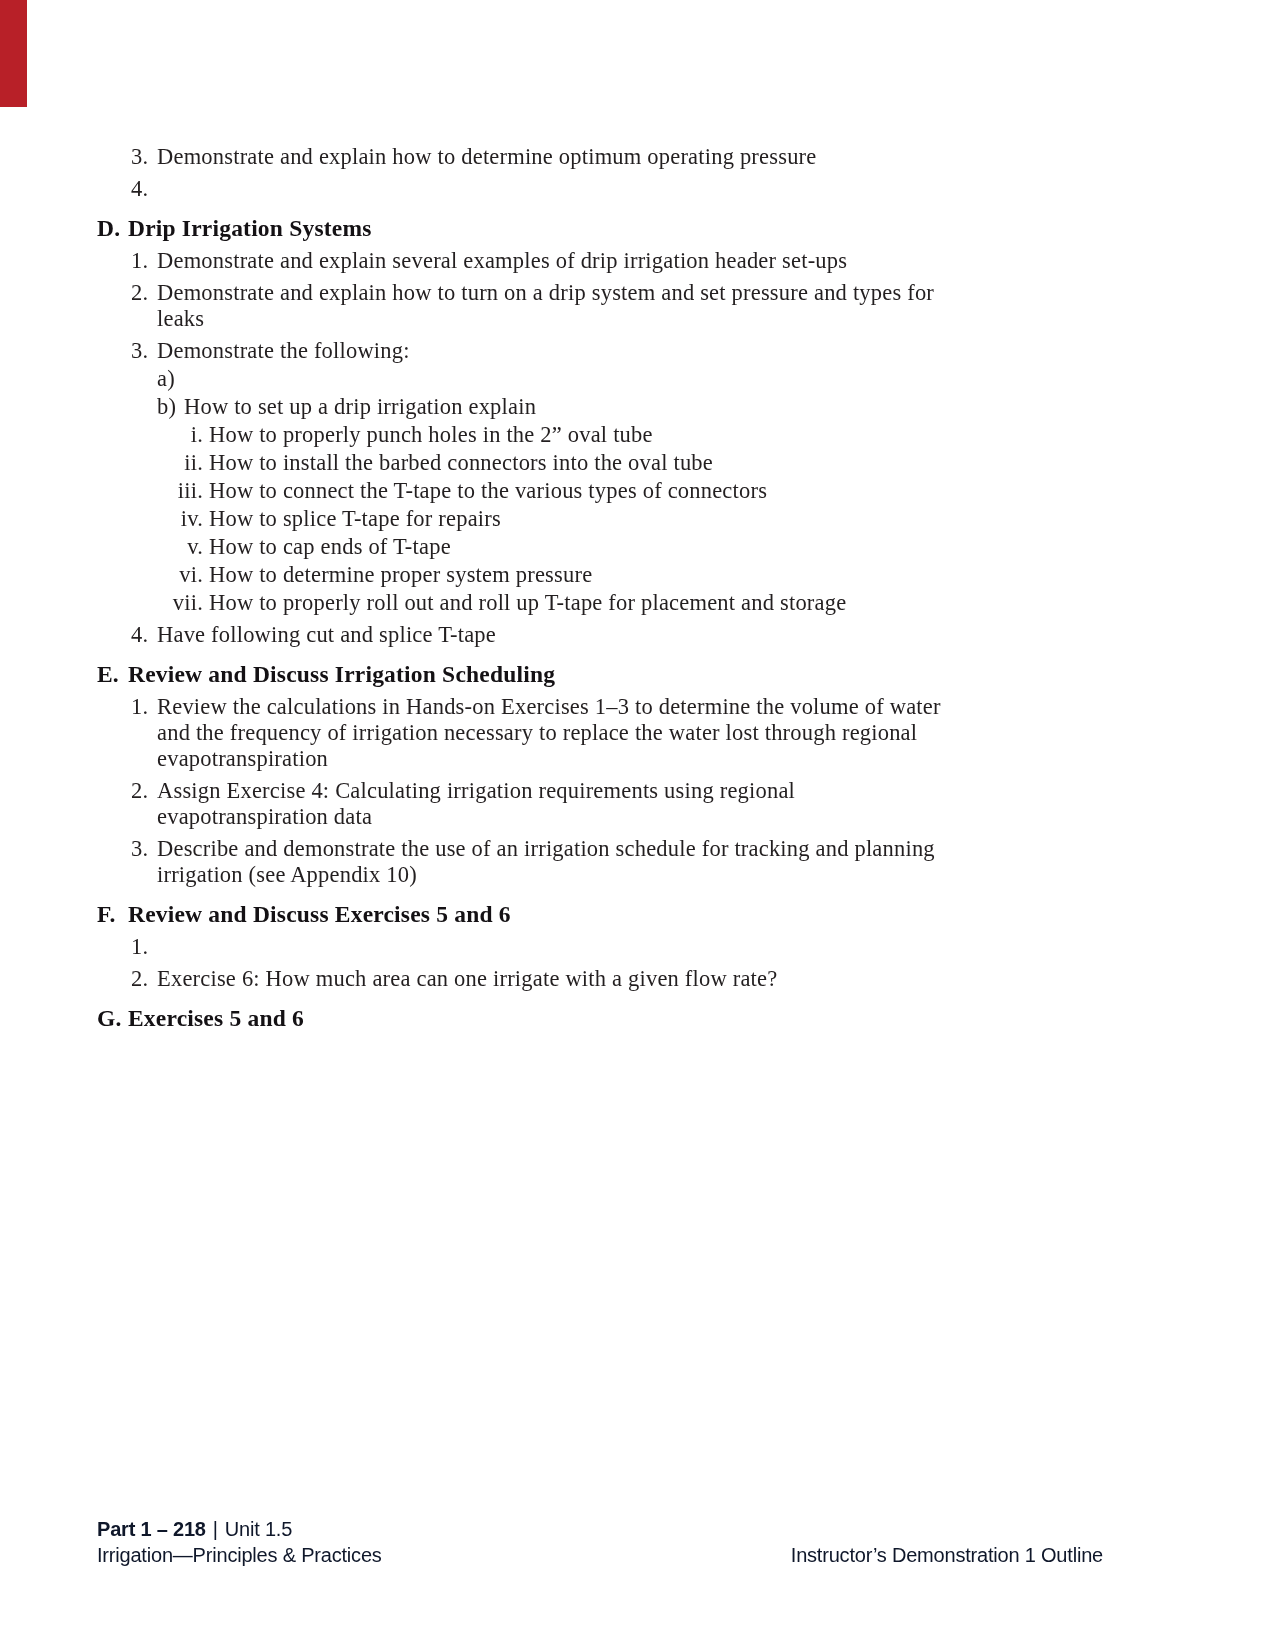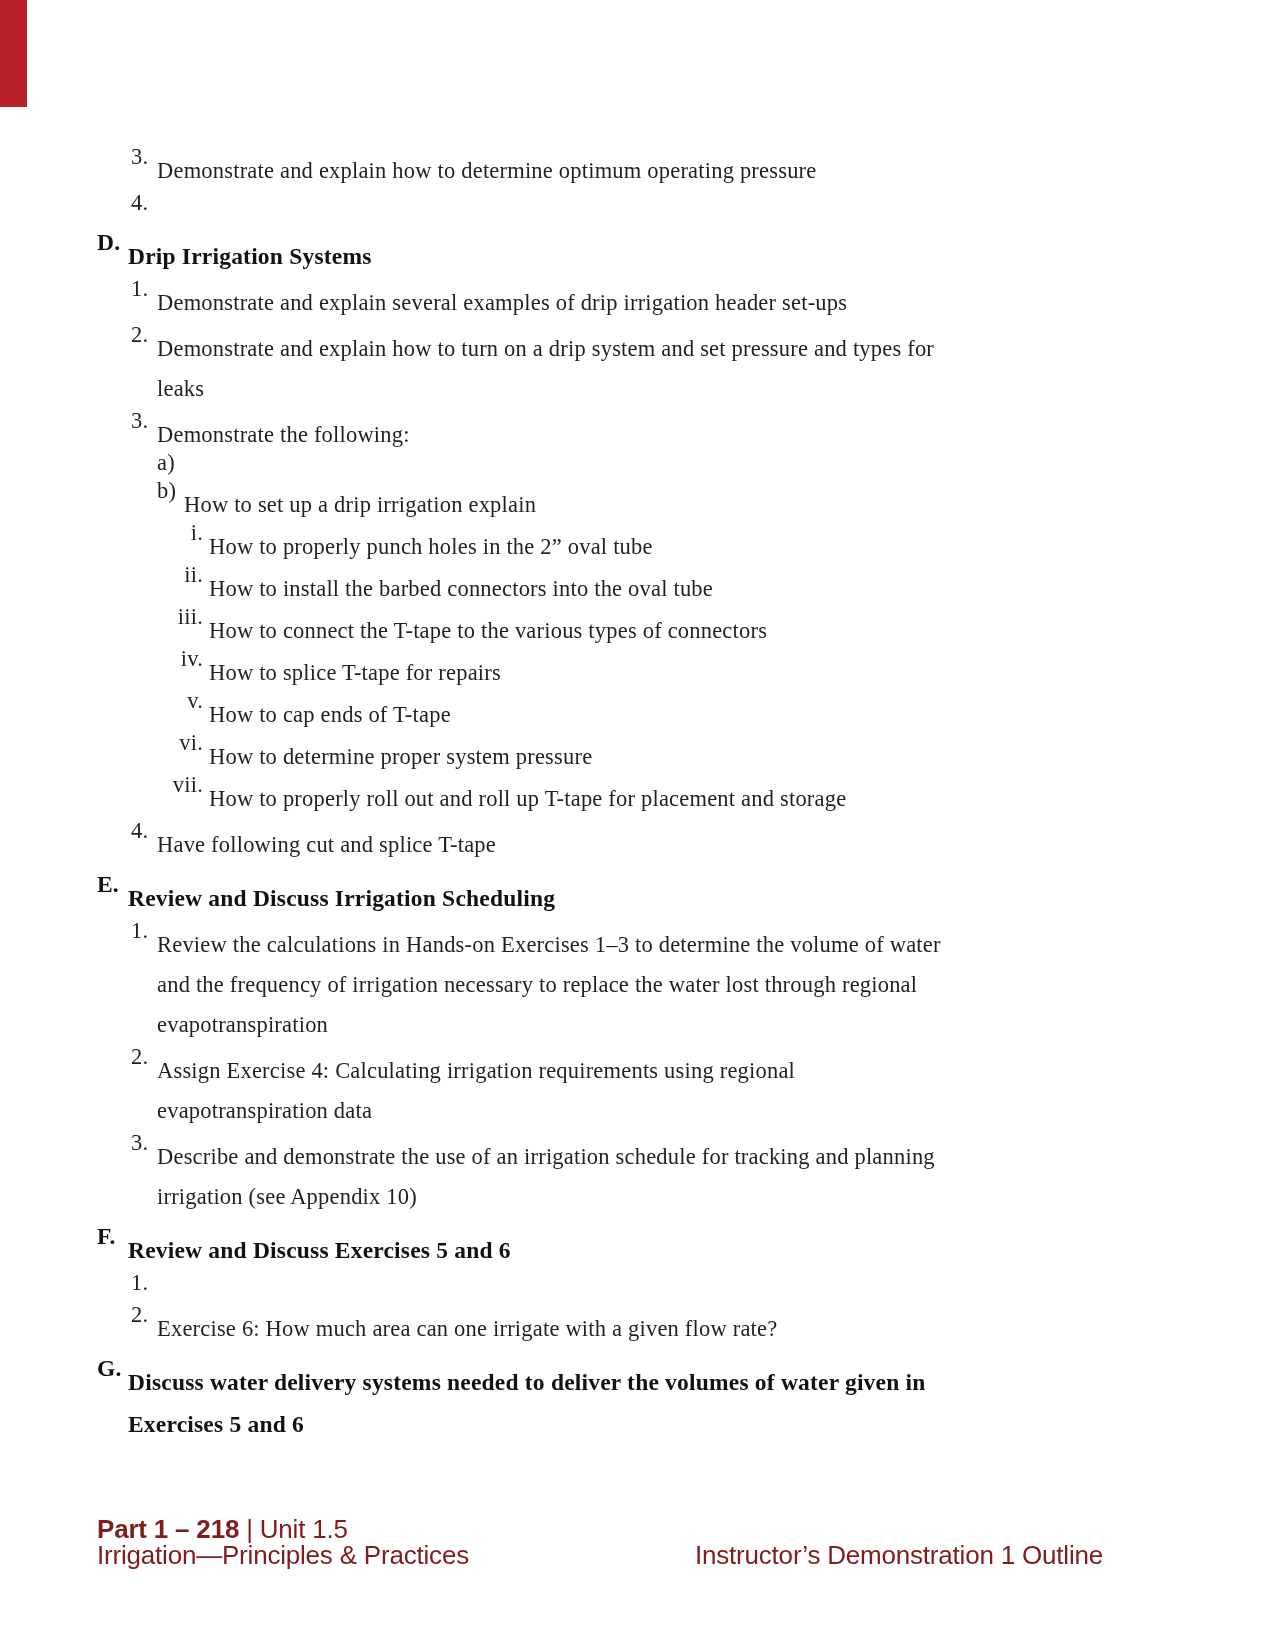--- a/index.html
+++ b/index.html
@@ -17,21 +17,21 @@
   }
   .content {
     position:absolute; left:0; top:0; right:0;
     padding-top:144px;
     font-size:22.5px; line-height:26px;
     color:#231f20;
     letter-spacing:0.2px;
   }
   .content > .item:first-child { margin-top:0; }
   .item { display:flex; }
-  .line { display:block; white-space:pre;margin-top:14px; }
+  .line { display:block; white-space:pre; }
   .itext { display:block; }
   .lvl-num   { padding-left:131px; margin-top:6px; }
   .lvl-num   > .marker { flex:0 0 26px; }
   .lvl-alpha { padding-left:157px; margin-top:2px; }
   .lvl-alpha > .marker { flex:0 0 27px; }
   .lvl-roman { padding-left:157px; margin-top:2px; }
   .lvl-roman > .marker { flex:0 0 46px; text-align:right; margin-right:6px; }
   .section { margin:0; }
   .heading {
     display:flex;
@@ -42,22 +42,22 @@
     color:#141114;
     letter-spacing:0.2px;
   }
   .h-letter { flex:0 0 31px; }
   .h-title  { display:block; }
   .footer {
     position:absolute;
     left:97px; right:172px; top:1516px;
     display:flex; justify-content:space-between; align-items:flex-end;
     font-family:"Liberation Sans", sans-serif;
-    font-size:26px; line-height:26px;
-    color:#7f1d1d;
+    font-size:20px; line-height:26px;
+    color:#0f172a;
     letter-spacing:-0.2px;
   }
   .footer-line { white-space:pre; }
   .fb   { font-weight:700; }
   .fsep { padding:0 7px; font-weight:400; }
   .footer-right { white-space:pre; }
 </style>
 </head>
 <body>
 
@@ -203,21 +203,20 @@
           <span class="marker">2.</span>
           <span class="itext">
             <span class="line">Exercise 6: How much area can one irrigate with a given flow rate?</span>
           </span>
         </div>
       </section>
       <section class="section">
         <h2 class="heading">
           <span class="h-letter">G.</span>
           <span class="h-title">
-            <span class="line">Discuss water delivery systems needed to deliver the volumes of water given in</span>
             <span class="line">Exercises 5 and 6</span>
           </span>
         </h2>
       </section>
     </main>
 
   <footer class="footer">
     <div class="footer-left">
       <div class="footer-line"><span class="fb">Part 1 – 218</span><span class="fsep">|</span><span class="fu">Unit 1.5</span></div>
       <div class="footer-line">Irrigation—Principles &amp; Practices</div>

